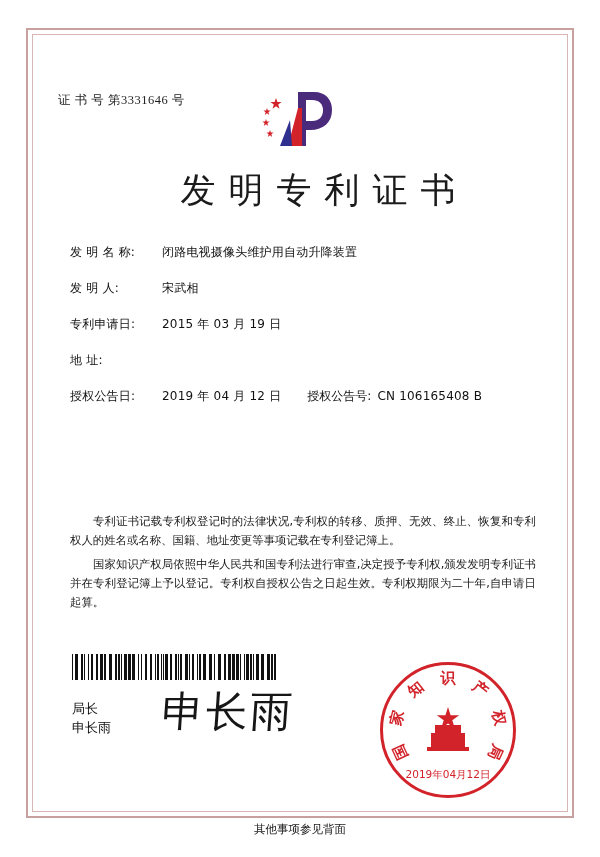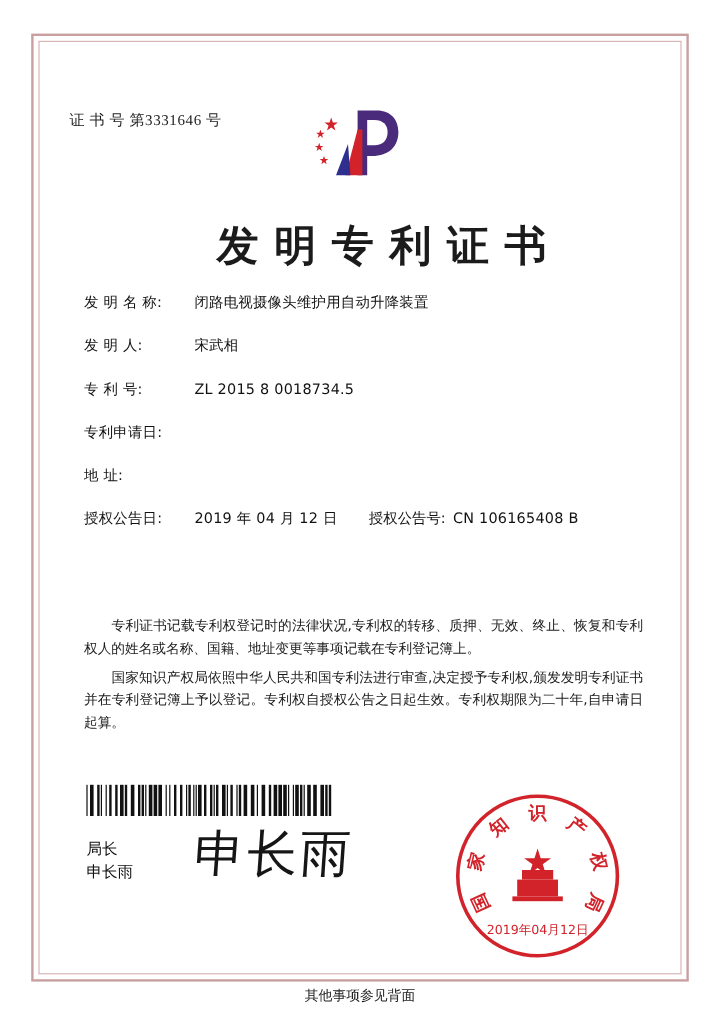--- a/index.html
+++ b/index.html
@@ -86,28 +86,28 @@
     transform: translateX(-50%);
     top: 52px;
     width: 120px;
     height: 66px;
   }
   
   .title {
     position: absolute;
     left: 0;
     right: 0;
-    top: 148px;
+    top: 133px;
     text-align: center;
     font-size: 35px;
     letter-spacing: 13px;
     text-indent: 13px;
     color: #1b1b1b;
     font-family: "DejaVu Serif", serif;
-    font-weight: bold;
+    font-weight: normal;
     margin-left: 36px;
   }
   
   .fields {
     position: absolute;
     left: 38px;
     top: 210px;
     width: 468px;
   }
   .field-row {
@@ -740,25 +740,22 @@
     <div class="fields">
       <div class="field-row">
         <div class="field-label">发 明 名 称:</div>
         <div class="field-value">闭路电视摄像头维护用自动升降装置</div>
       </div>
       <div class="field-row">
         <div class="field-label">发 明 人:</div>
         <div class="field-value">宋武相</div>
       </div>
       <div class="field-row">
-        <div class="field-label">专 利 号:</div>
-        <div class="field-value">ZL 2015 8 0018734.5</div>
-      </div>
-      <div class="field-row">
         <div class="field-label">专利申请日:</div>
+        <div class="field-value">2015 年 03 月 19 日</div>
       </div>
       <div class="field-row">
         <div class="field-label">地 址:</div>
       </div>
       <div class="field-row dual">
         <div class="field-label">授权公告日:</div>
         <div class="field-value">2019 年 04 月 12 日</div>
         <div class="field-label2">授权公告号:</div>
         <div class="field-value">CN 106165408 B</div>
       </div>

